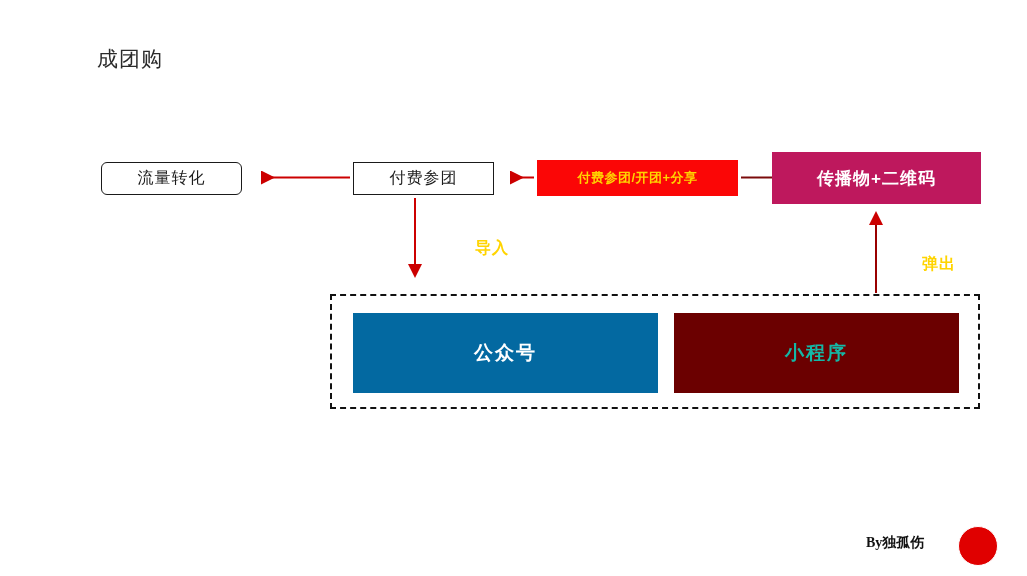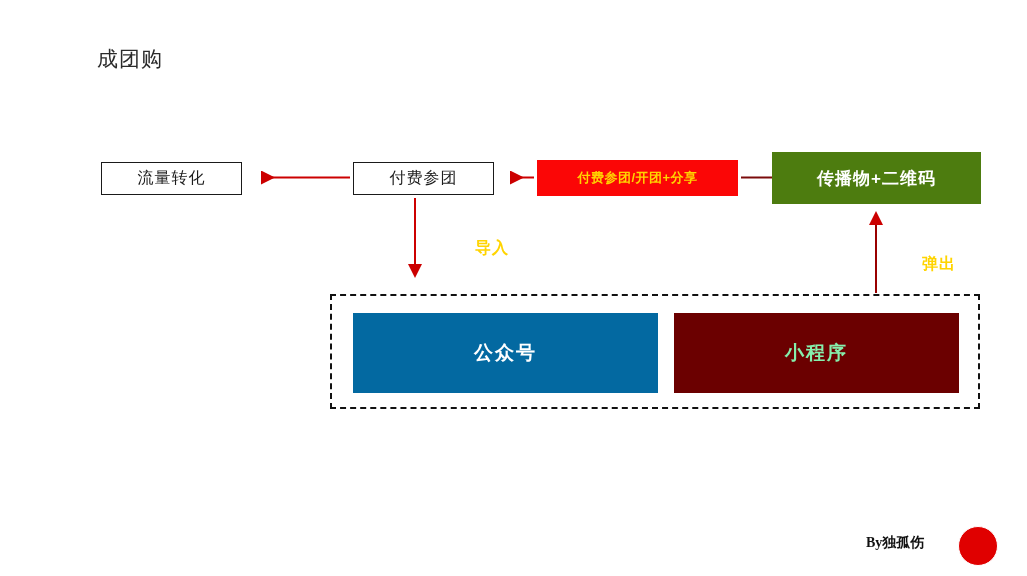--- a/index.html
+++ b/index.html
@@ -52,20 +52,21 @@
     font-size: 16px;
     color: #1c1c1c;
     letter-spacing: 1px;
   }
 
   #box-traffic-conversion {
     left: 101px;
     top: 162px;
     width: 141px;
     height: 33px;
+    border-radius: 6px;
   }
 
   #box-traffic-loop {
     left: 353px;
     top: 162px;
     width: 141px;
     height: 33px;
   }
 
   #box-paid-group {
@@ -78,21 +79,21 @@
     font-size: 13px;
     font-weight: bold;
     letter-spacing: 0.5px;
   }
 
   #box-material-qr {
     left: 772px;
     top: 152px;
     width: 209px;
     height: 52px;
-    background: #4d7c0f;
+    background: #be185d;
     color: #ffffff;
     font-size: 17px;
     font-weight: bold;
     letter-spacing: 1px;
   }
 
   
   #platform-group {
     position: absolute;
     left: 330px;
@@ -115,21 +116,21 @@
     font-weight: bold;
     letter-spacing: 2px;
   }
 
   #box-mini-program {
     left: 674px;
     top: 313px;
     width: 285px;
     height: 80px;
     background: #6b0000;
-    color: #86efac;
+    color: #14b8a6;
     font-size: 19px;
     font-weight: bold;
     letter-spacing: 2px;
   }
 
   
   #arrow-layer {
     position: absolute;
     left: 0; top: 0;
     width: 1027px;

